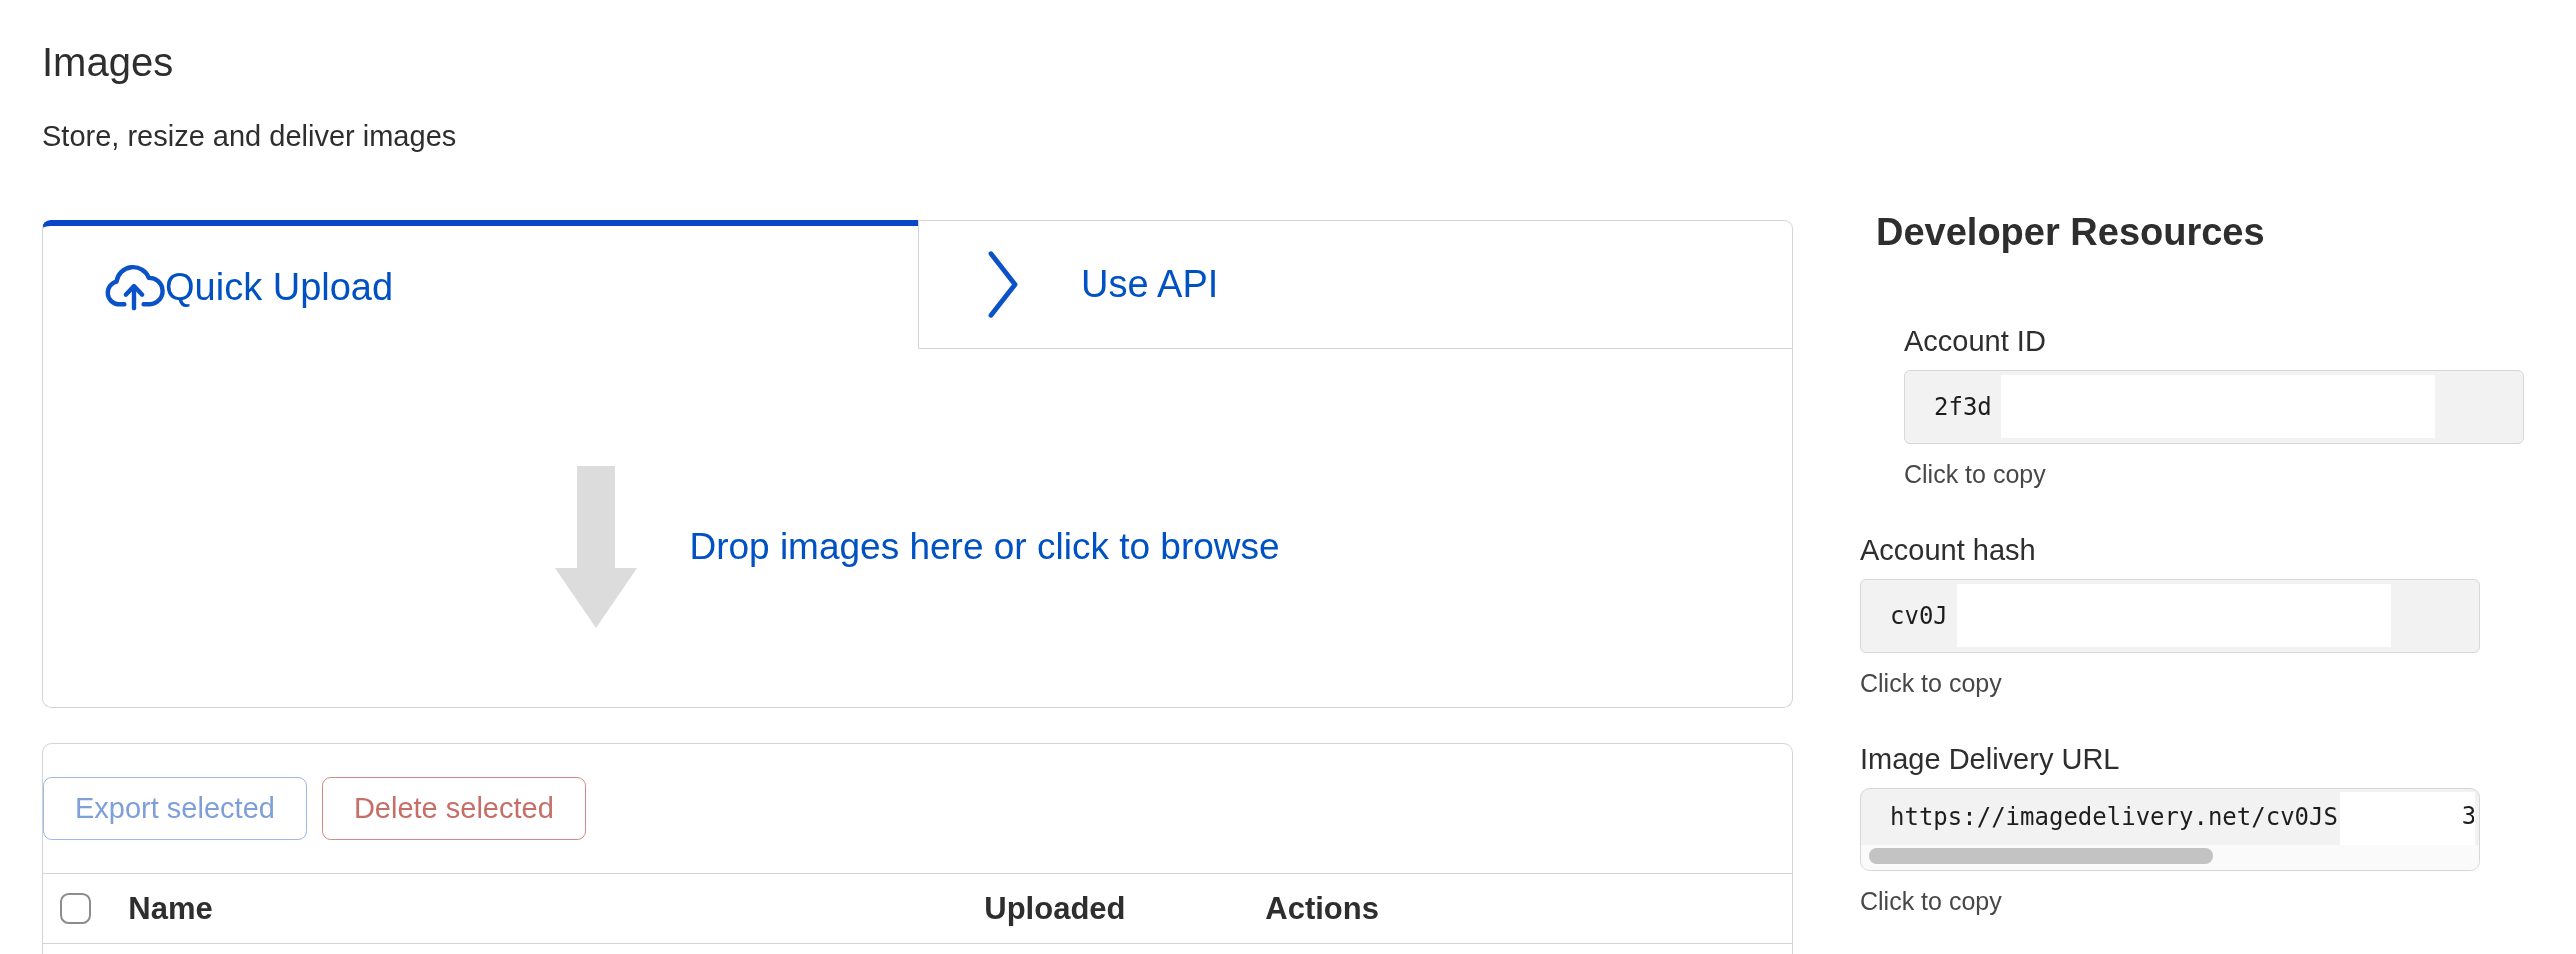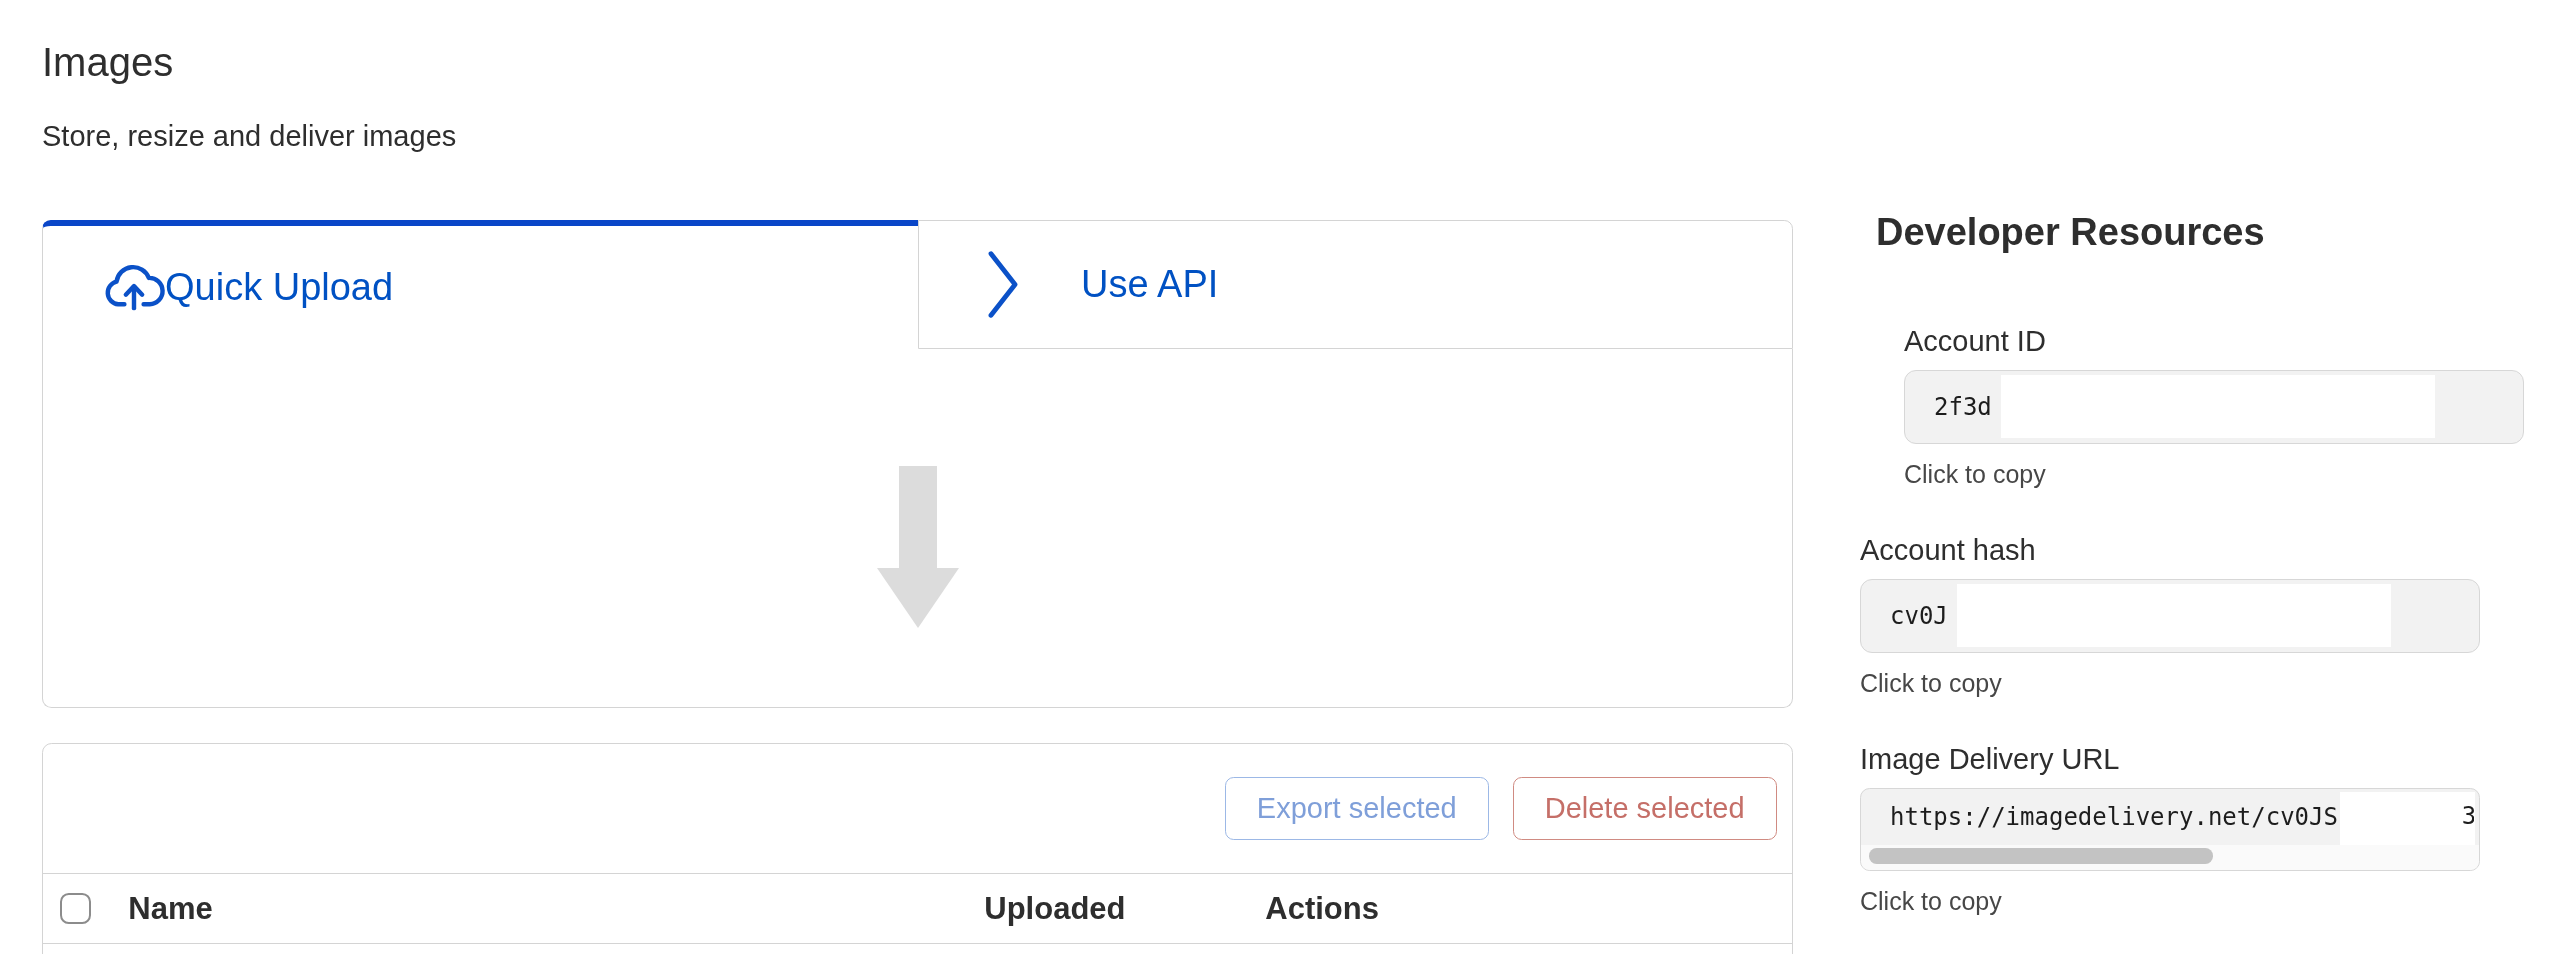--- a/index.html
+++ b/index.html
@@ -58,21 +58,21 @@
   .dropzone-label { font-size: 37px; color: #0051c3; }
 
   
   .table-panel {
     margin-top: 35px; height: 231px;
     border: 1.9px solid #d4d4d4; border-radius: 9.6px;
     background: #fff;
   }
   .actions-row {
     height: 129px; display: flex; align-items: center;
-    justify-content: flex-end; gap: 24px; padding-right: 15.4px;
+    justify-content: flex-start; gap: 15px; padding-right: 15.4px;
   }
   .btn {
     font-family: inherit; font-size: 29px;
     height: 63px; padding: 0 31px;
     background: #fff; border-radius: 8.7px; cursor: pointer;
   }
   .btn-export { border: 1.9px solid #9cb8e6; color: #7f9fd9; }
   .btn-delete { border: 1.9px solid #d08b82; color: #c56f68; }
   .table-header {
     height: 71px;
@@ -89,21 +89,21 @@
   .col-name { width: 856px; flex: none; }
   .col-uploaded { width: 281px; flex: none; }
 
   
   .dr-title { margin: 16px; font-size: 38px; font-weight: 700; line-height: 48px; color: #2e2e2e; }
   .dr-field { margin-top: 42px; }
   .dr-field.first { margin-top: 67px; margin-left: 44px; }
   .dr-label { font-size: 29px; line-height: 37px; color: #2e2e2e; margin-bottom: 9.6px; }
   .dr-input {
     position: relative; height: 74px; width: 620px;
-    background: #f2f2f2; border: 1.9px solid #d7d7d7; border-radius: 12px;
+    background: #f2f2f2; border: 1.9px solid #d7d7d7; border-radius: 6px;
     display: flex; align-items: center; padding-left: 29px;
     font-family: "DejaVu Sans Mono", monospace; font-size: 24px; color: #1d1d1d;
     cursor: pointer; overflow: hidden;
   }
   .redact-box {
     position: absolute; top: 4.8px; bottom: 4.8px;
     left: 96px; right: 88px;
     background: #ffffff;
   }
   .dr-helper { margin-top: 15.4px; font-size: 25px; line-height: 31px; color: #474747; }
@@ -169,20 +169,21 @@
         </span>
         <span class="tab-label">Use API</span>
       </div>
     </div>
 
     <div class="dropzone">
       <div class="arrow-down">
         <div class="arrow-stem"></div>
         <div class="arrow-head"></div>
       </div>
+      <div class="dropzone-label">Drop images here or click to browse</div>
     </div>
 
     <div class="table-panel">
       <div class="actions-row">
         <button class="btn btn-export">Export selected</button>
         <button class="btn btn-delete">Delete selected</button>
       </div>
       <div class="table-header">
         <div class="checkbox"></div>
         <div class="col-name">Name</div>

